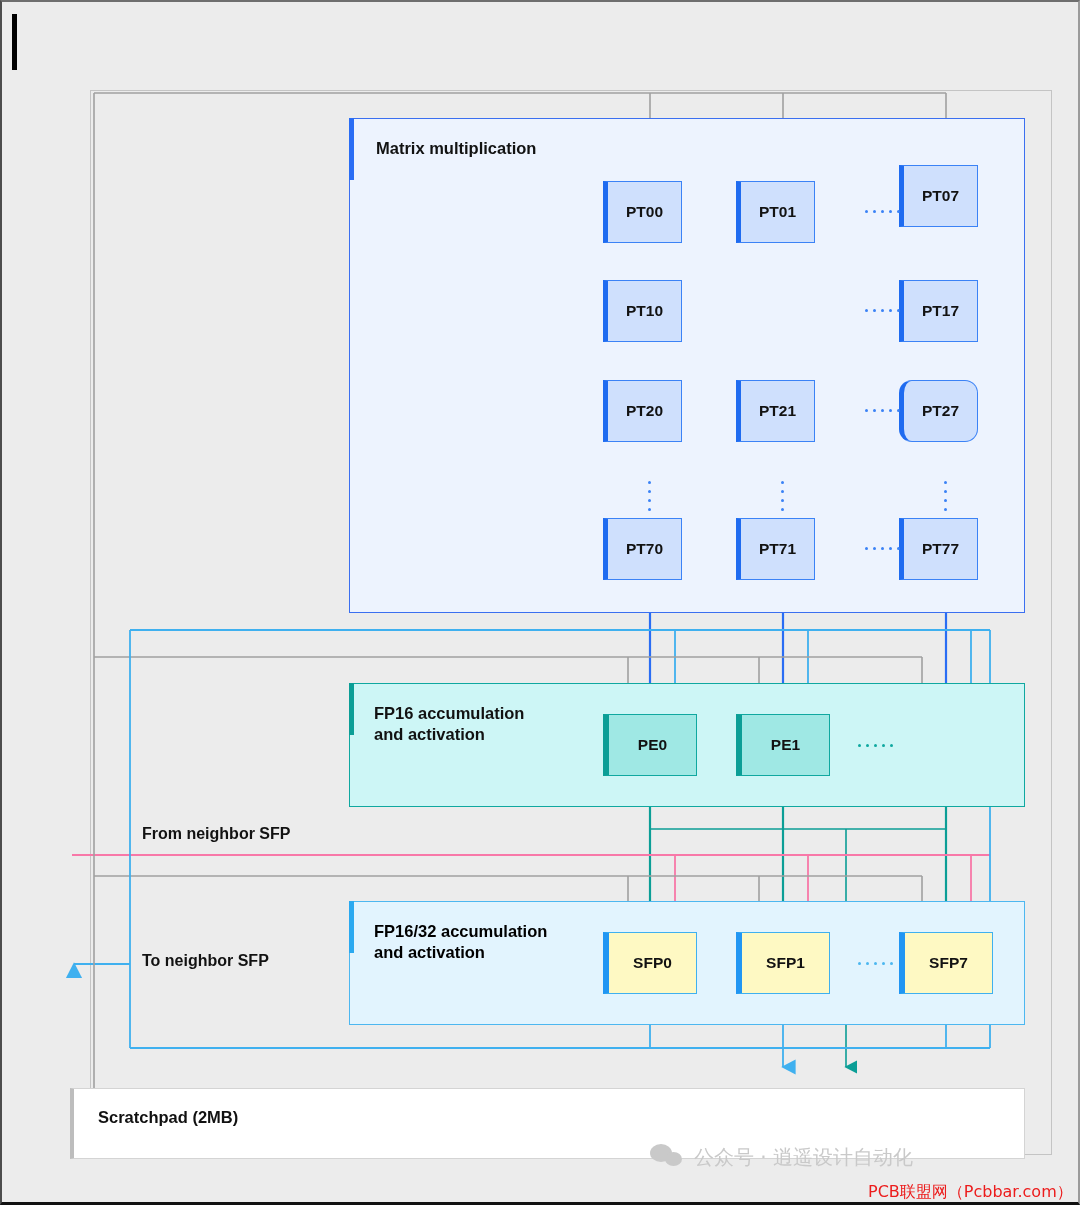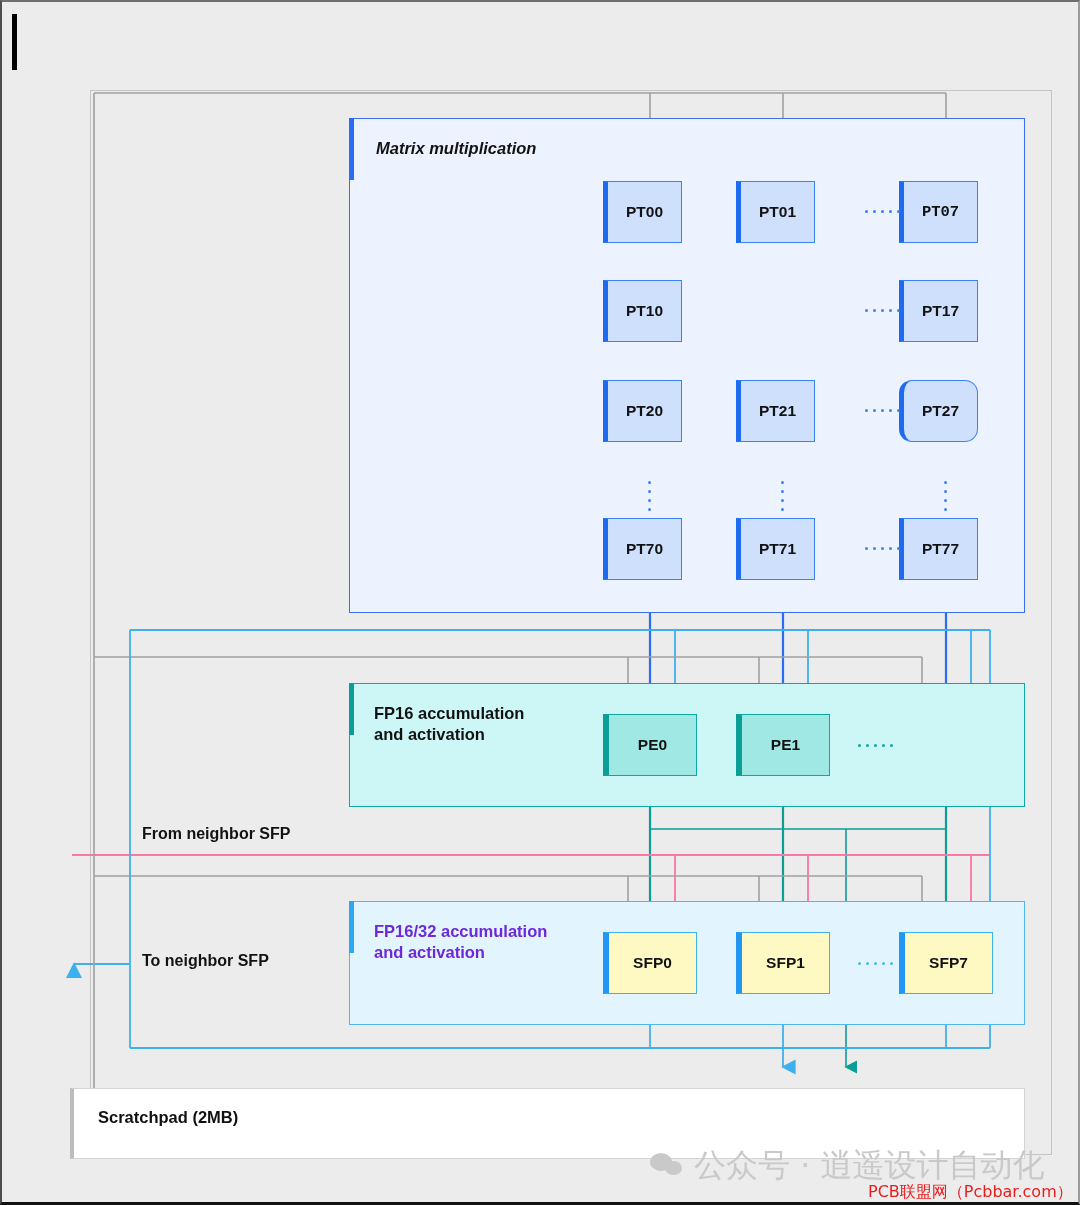--- a/index.html
+++ b/index.html
@@ -42,37 +42,37 @@
     color: #121212;
     white-space: pre-line;
   }
 
   #mm-panel {
     left: 347px; top: 116px; width: 676px; height: 495px;
     background: #edf3fe;
     border: 1px solid #3b6ff0;
   }
   #mm-accent { left: 347px; top: 116px; width: 5px; height: 62px; background: #2a6df4; }
-  #mm-title { left: 374px; top: 136px; font-style: italic; }
+  #mm-title { left: 374px; top: 136px; }
 
   #pe-panel {
     left: 347px; top: 681px; width: 676px; height: 124px;
     background: #cdf6f6;
     border: 1px solid #0fa8a0;
   }
   #pe-accent { left: 347px; top: 681px; width: 5px; height: 52px; background: #0b9e96; }
   #pe-title { left: 372px; top: 701px; }
 
   #sfp-panel {
     left: 347px; top: 899px; width: 676px; height: 124px;
     background: #e2f4fe;
     border: 1px solid #4cb7f0;
   }
   #sfp-accent { left: 347px; top: 899px; width: 5px; height: 52px; background: #2aa9f0; }
-  #sfp-title { left: 372px; top: 919px; color: #6d28d9; }
+  #sfp-title { left: 372px; top: 919px; color: #000000; }
 
   #scratchpad {
     left: 68px; top: 1086px; width: 955px; height: 71px;
     background: #ffffff;
     border: 1px solid #d4d4d4;
     border-left: 4px solid #bdbdbd;
   }
   #scratchpad-label {
     position: absolute; left: 24px; top: 19px;
     font-weight: bold; font-size: 16.5px; color: #111;
@@ -123,22 +123,22 @@
 
   
   .vdots { position: absolute; display: flex; flex-direction: column; gap: 6px; }
   .vdots i { width: 3px; height: 3px; border-radius: 50%; background: #3b82f6; display: block; }
 
   svg#wires { position: absolute; left: 0; top: 0; width: 1080px; height: 1205px; pointer-events: none; }
 
   
   #wm {
     position: absolute; left: 648px; top: 1142px;
-    display: flex; align-items: center; gap: 10px;
-    font-size: 32px; color: #c9c9c9; font-family: "DejaVu Sans", sans-serif;
+    display: flex; align-items: flex-start; gap: 10px;
+    font-size: 20px; color: #c9c9c9; font-family: "DejaVu Sans", sans-serif;
     white-space: nowrap;
   }
   #wm-icon { width: 34px; height: 26px; position: relative; }
   #wm-icon::before, #wm-icon::after {
     content: ""; position: absolute; background: #c9c9c9; border-radius: 50%;
   }
   #wm-icon::before { width: 22px; height: 18px; left: 0; top: 0; }
   #wm-icon::after  { width: 17px; height: 14px; left: 15px; top: 8px; }
   #wm-pcb {
     position: absolute; left: 866px; top: 1180px;
@@ -284,21 +284,21 @@
   <div class="panel-title" id="pe-title">FP16 accumulation
 and activation</div>
 
   <div class="panel" id="sfp-panel"></div>
   <div class="abs" id="sfp-accent"></div>
   <div class="panel-title" id="sfp-title">FP16/32 accumulation
 and activation</div>
 
   <div class="node pt" style="left:601px; top:179px;">PT00</div>
   <div class="node pt" style="left:734px; top:179px;">PT01</div>
-  <div class="node pt" style="left:897px; top:179px;font-family:Liberation Mono, monospace;">PT07</div>
+  <div class="node pt" style="left:897px; top:163px;">PT07</div>
 
   <div class="node pt" style="left:601px; top:278px;">PT10</div>
   <div class="node pt" style="left:897px; top:278px;">PT17</div>
 
   <div class="node pt" style="left:601px; top:378px;">PT20</div>
   <div class="node pt" style="left:734px; top:378px;">PT21</div>
   <div class="node pt" style="left:897px; top:378px;border-radius:13px;">PT27</div>
 
   <div class="node pt" style="left:601px; top:516px;">PT70</div>
   <div class="node pt" style="left:734px; top:516px;">PT71</div>

